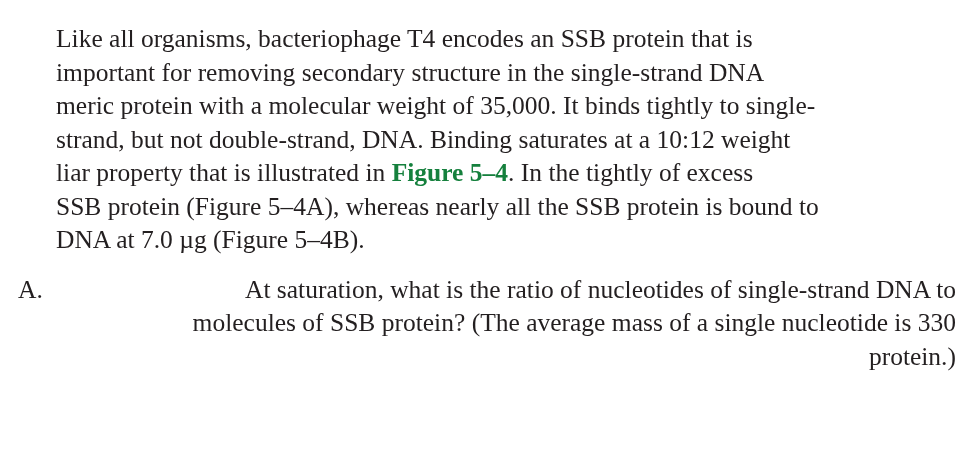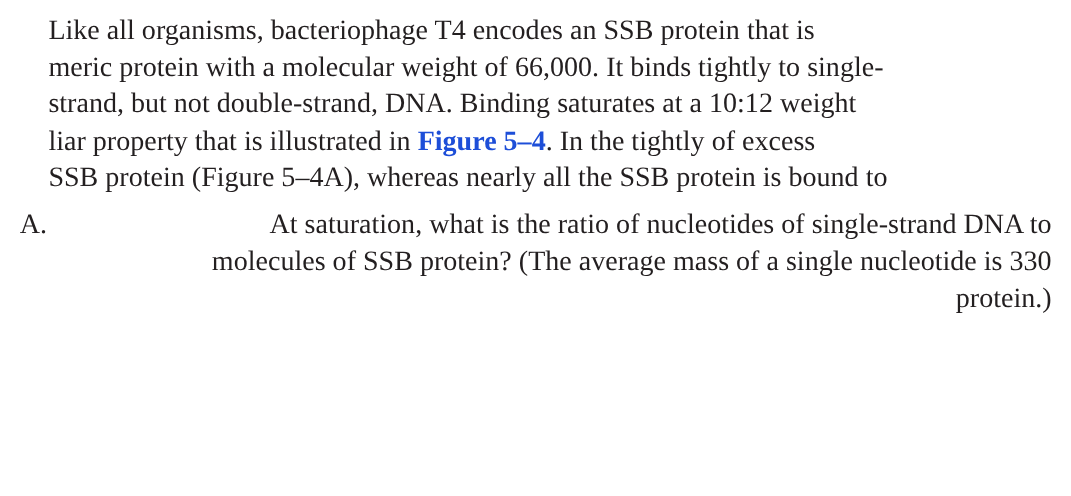--- a/index.html
+++ b/index.html
@@ -15,34 +15,34 @@
     overflow: hidden;
   }
   .page {
     position: relative;
     width: 974px;
     height: 451px;
     box-sizing: border-box;
     padding: 6px 18px 0 18px;
   }
   .para {
-    margin: 4px;
+    margin: 16px;
     padding: 0 0 0 22px;
     font-size: 25.5px;
     line-height: 33.5px;
     text-align: justify;
     text-justify: inter-word;
     letter-spacing: 0.0px;
   }
   .para .line {
     display: block;
     white-space: nowrap;
   }
   .figref {
-    color: #1d4ed8;
+    color: #15803d;
     font-weight: bold;
   }
   .question {
     margin: 9px 0 0 0;
     padding: 0;
     display: flex;
     align-items: flex-start;
     font-size: 25.5px;
     line-height: 33.5px;
   }
@@ -60,24 +60,26 @@
     text-align: right;
   }
 </style>
 </head>
 <body>
 
 <div class="page">
 
   <p class="para">
     <span class="line">Like all organisms, bacteriophage T4 encodes an SSB protein that is</span>
-    <span class="line">meric protein with a molecular weight of 66,000. It binds tightly to single-</span>
+    <span class="line">important for removing secondary structure in the single-strand DNA</span>
+    <span class="line">meric protein with a molecular weight of 35,000. It binds tightly to single-</span>
     <span class="line">strand, but not double-strand, DNA. Binding saturates at a 10:12 weight</span>
     <span class="line"><span>liar property that is illustrated in </span><span class="figref">Figure 5–4</span><span>. In the tightly of excess</span></span>
     <span class="line">SSB protein (Figure 5–4A), whereas nearly all the SSB protein is bound to</span>
+    <span class="line">DNA at 7.0 µg (Figure 5–4B).</span>
   </p>
 
   <div class="question">
     <span class="q-label">A.</span>
     <span class="q-body">
       <span class="line">At saturation, what is the ratio of nucleotides of single-strand DNA to</span>
       <span class="line">molecules of SSB protein? (The average mass of a single nucleotide is 330</span>
       <span class="line">protein.)</span>
     </span>
   </div>

